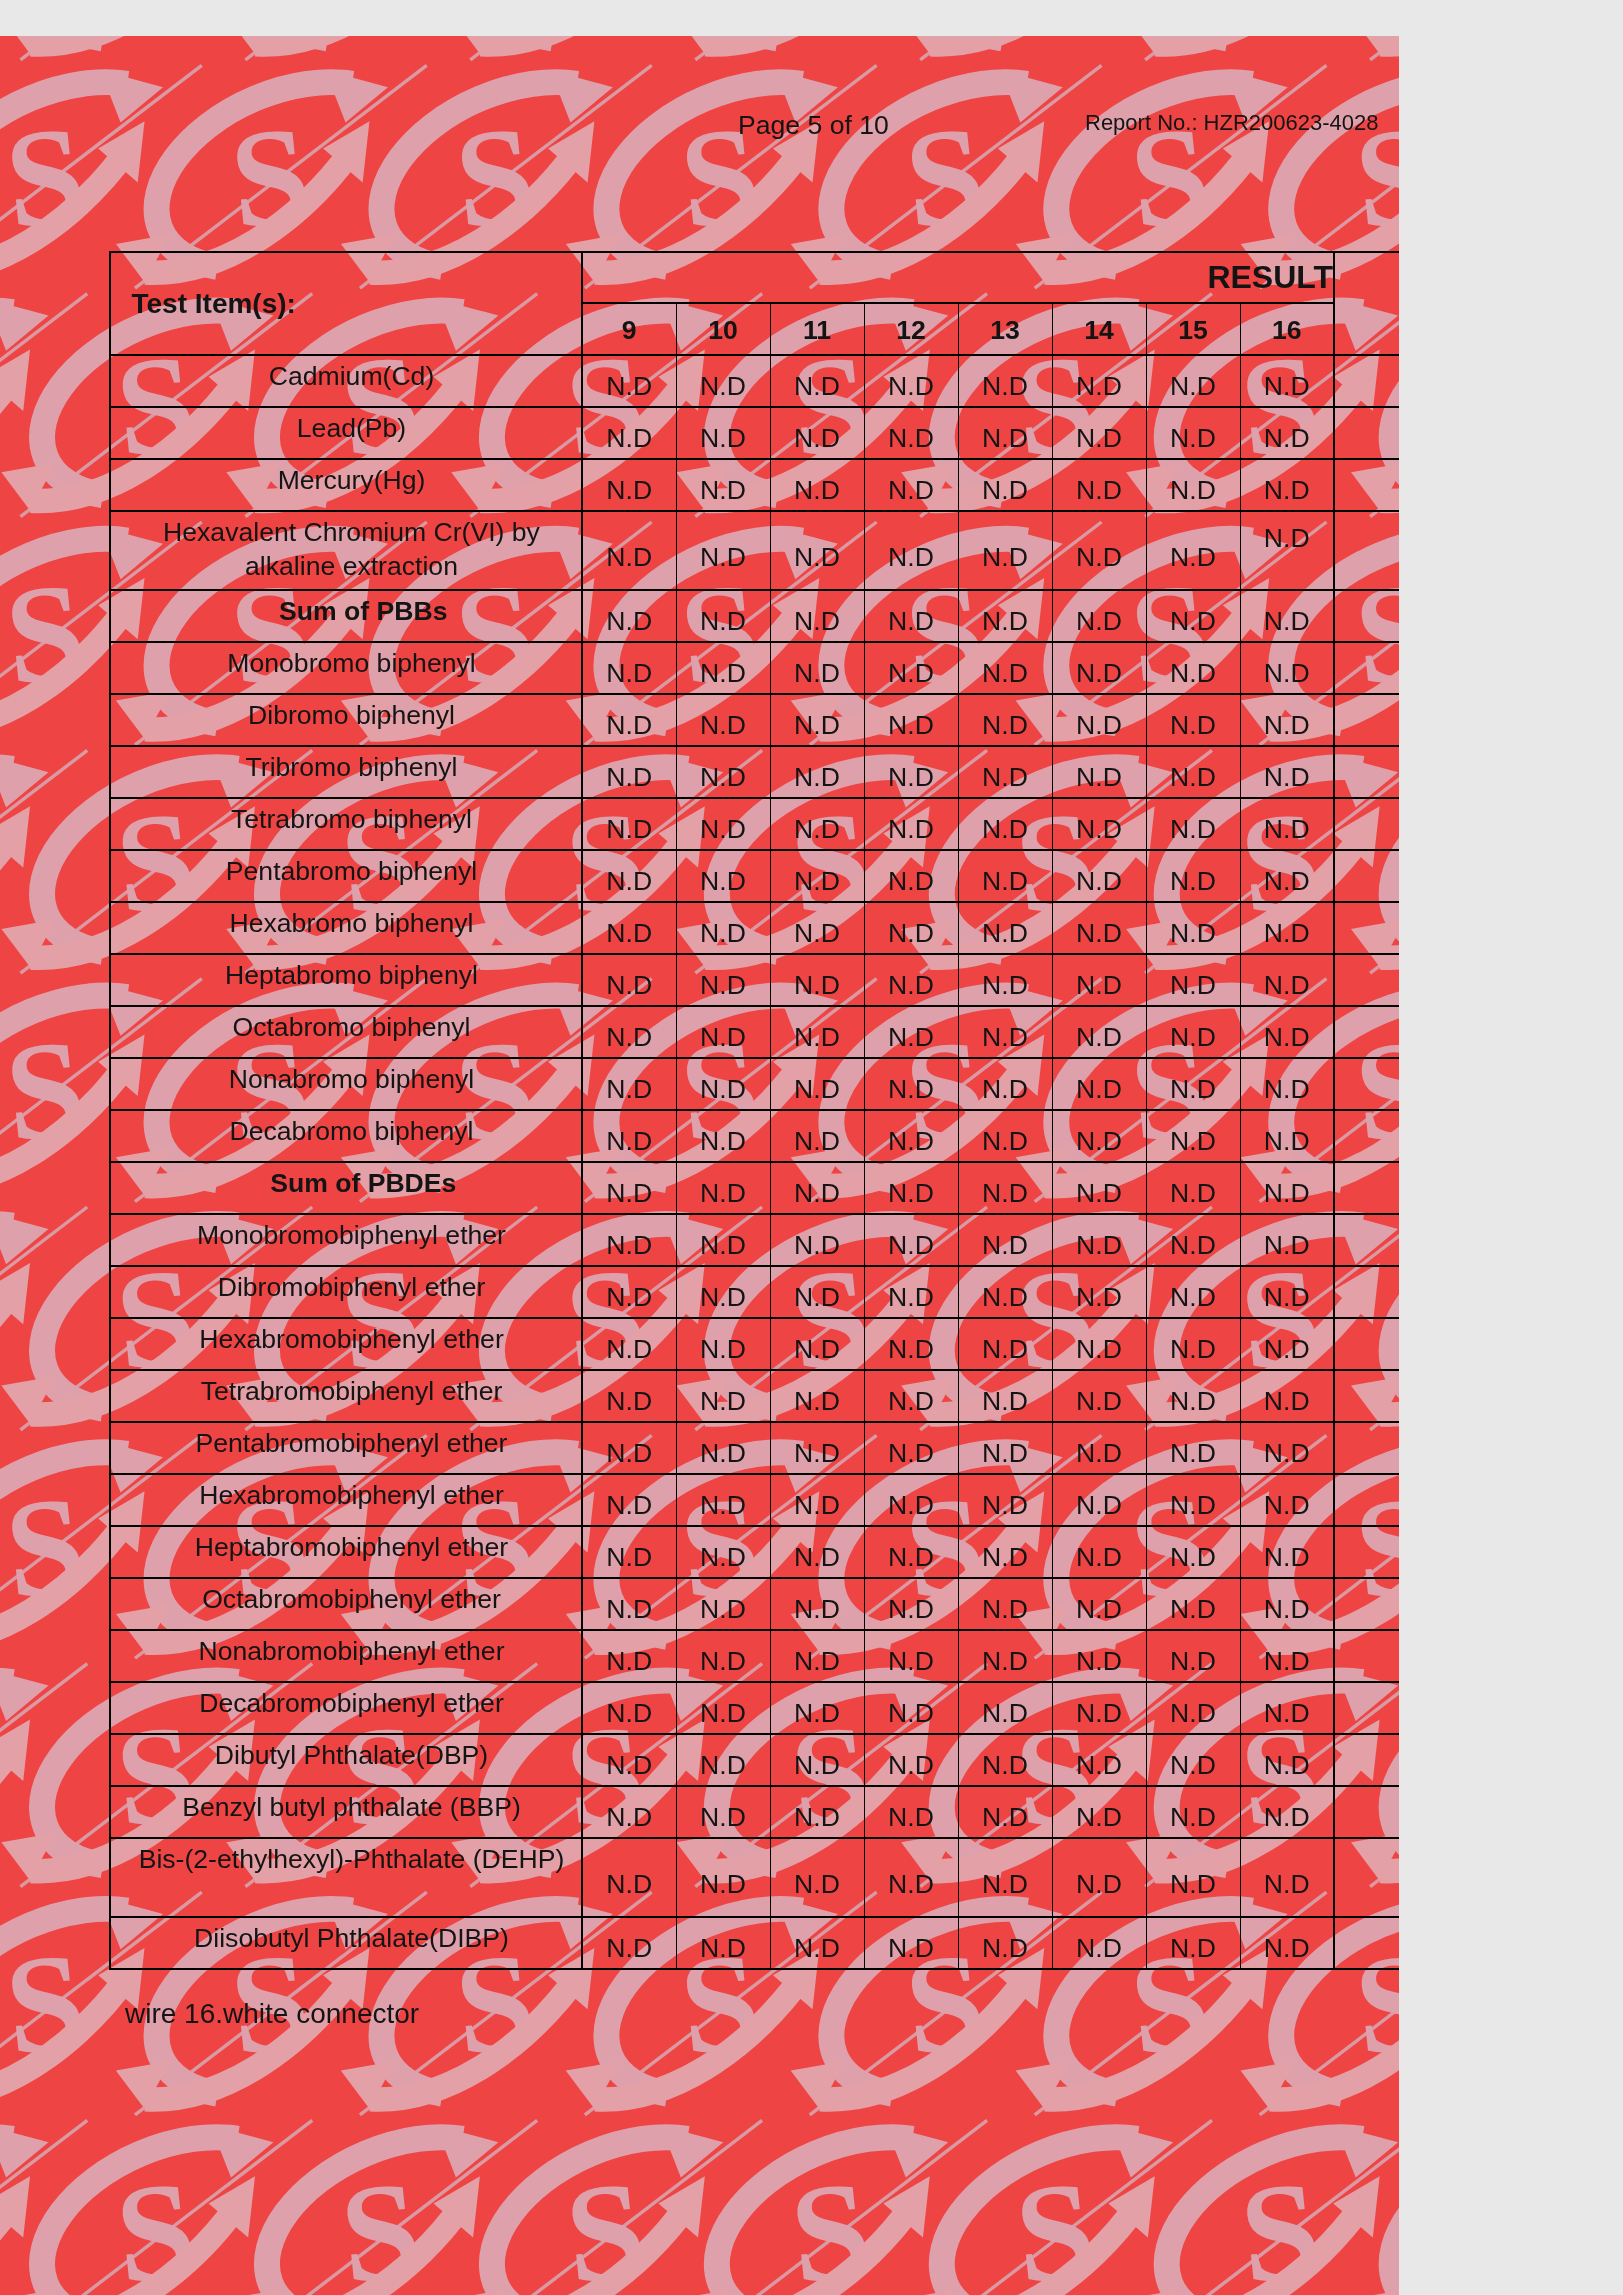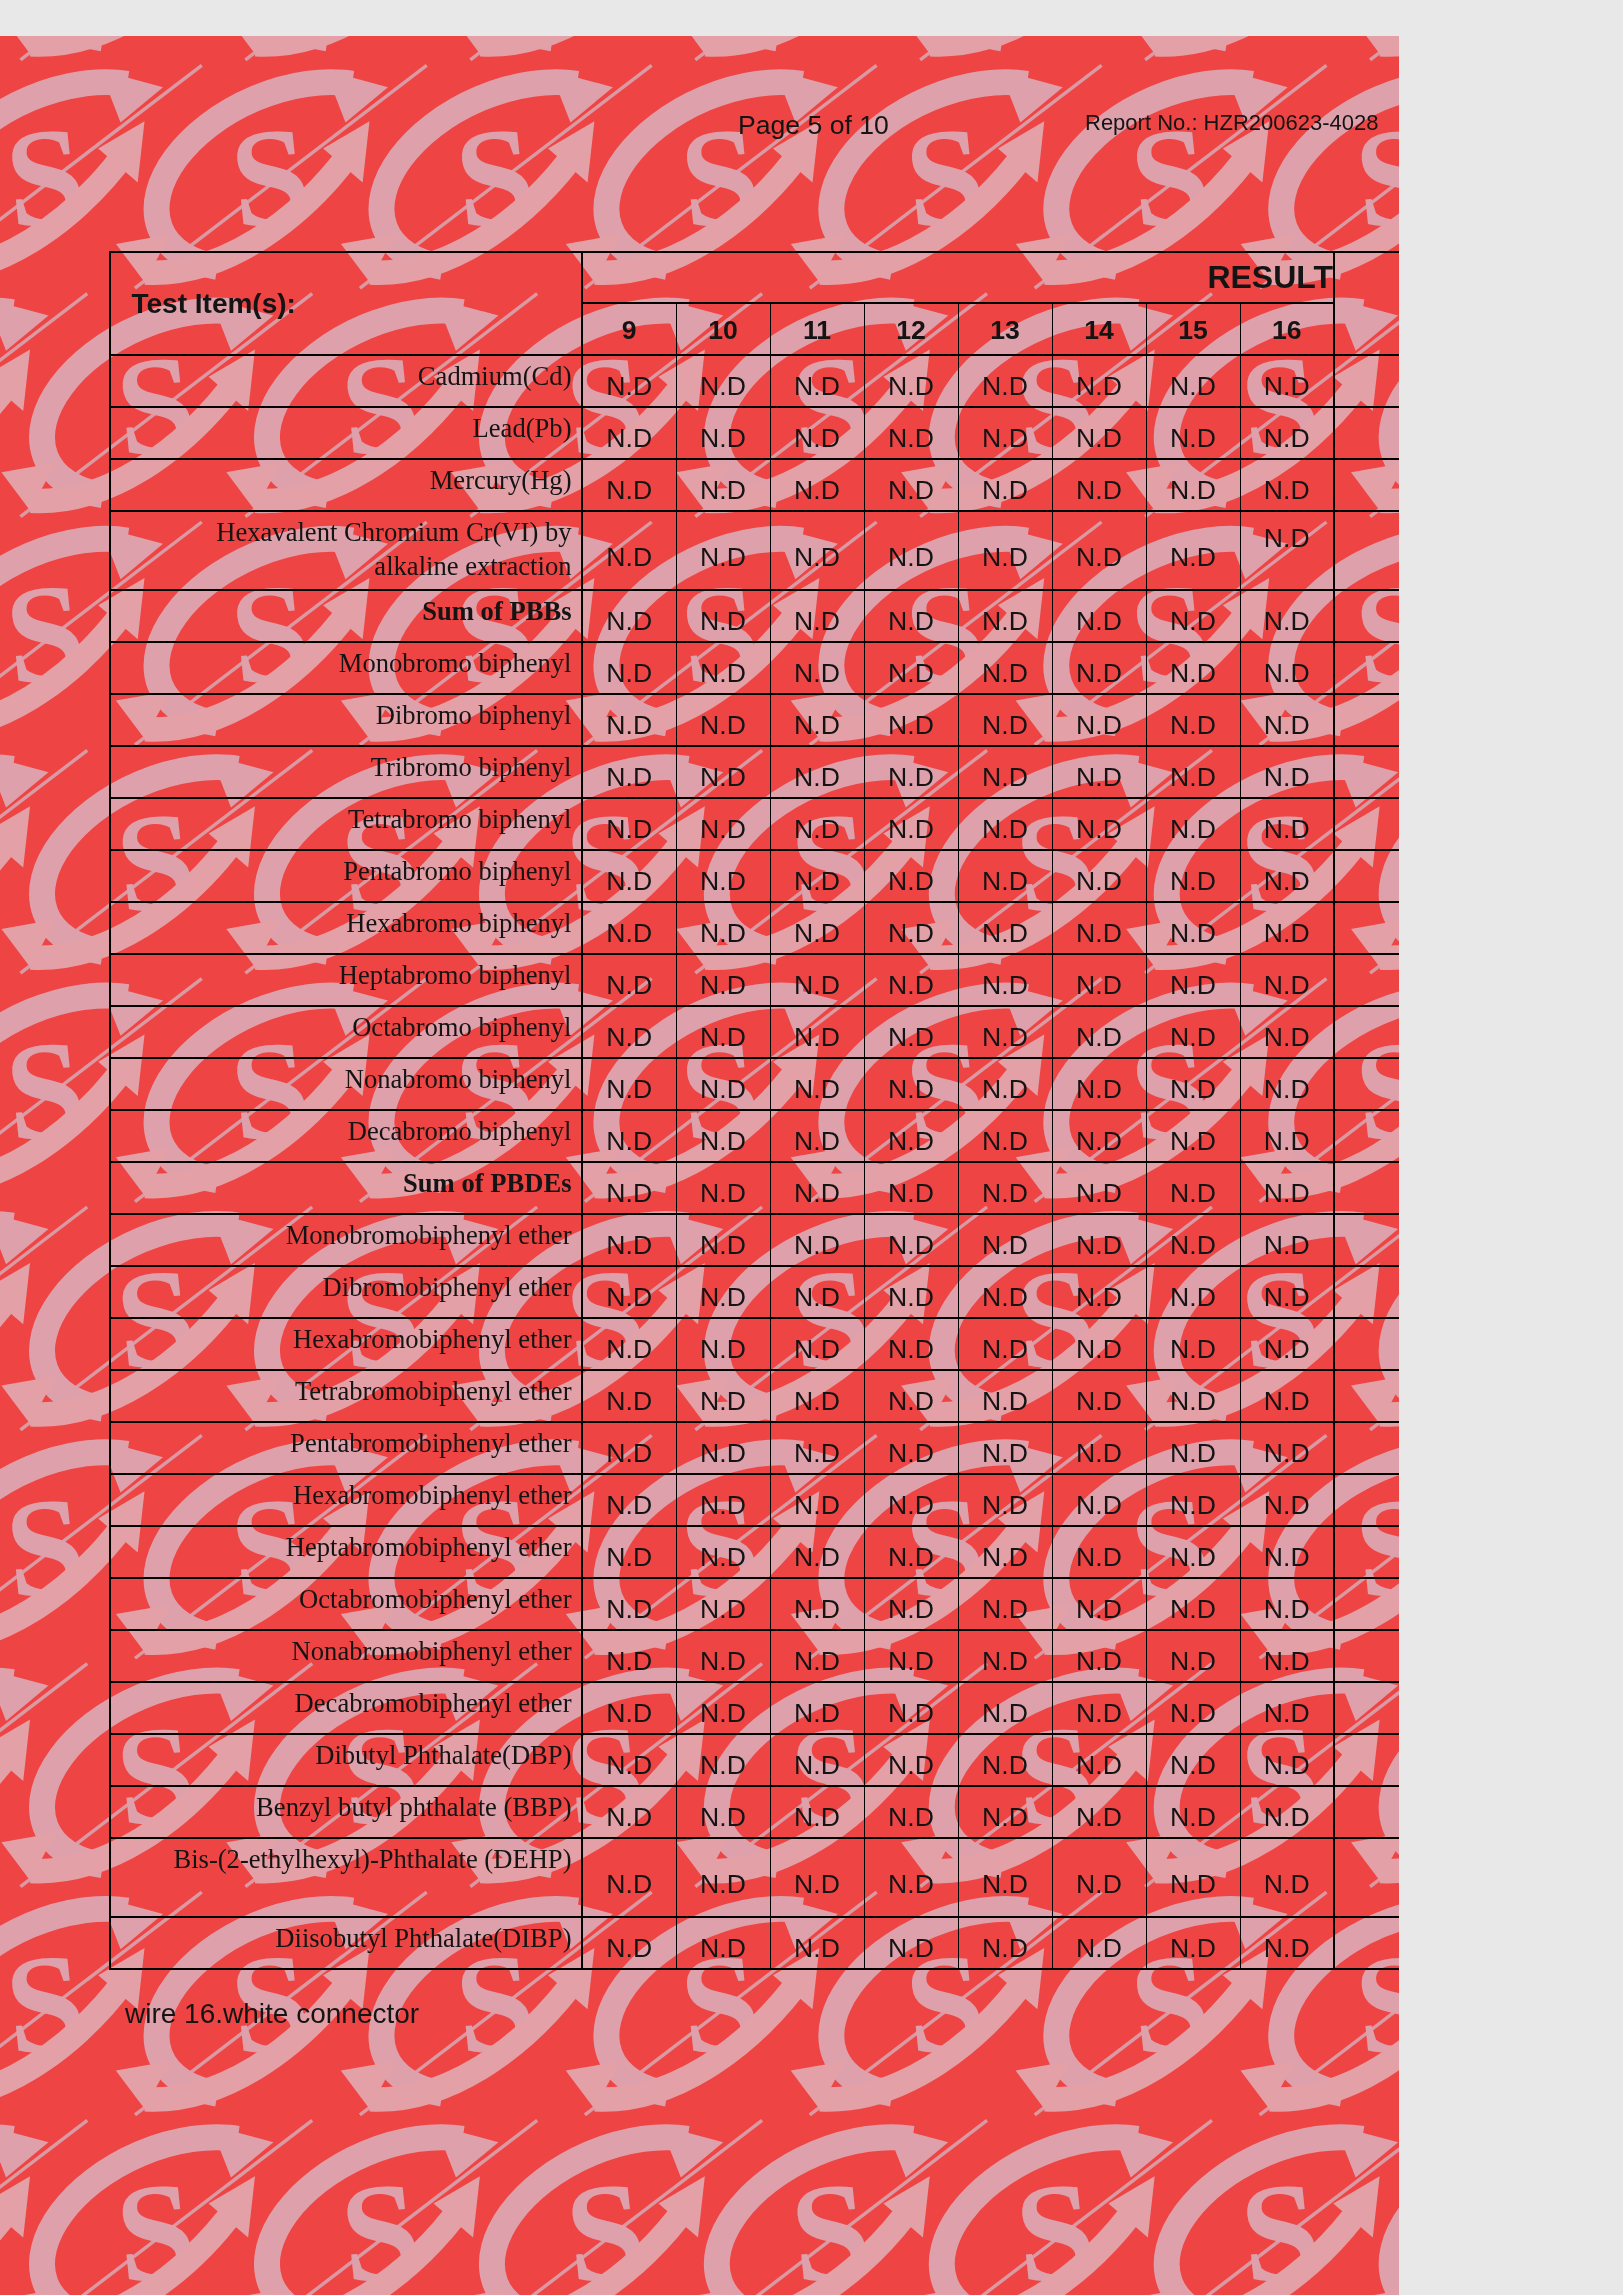--- a/index.html
+++ b/index.html
@@ -39,22 +39,22 @@
   }
   tr.h2 th {
     text-align:center; vertical-align:bottom; padding-bottom:8.2px;
     font-size:26.6px; font-weight:bold; border-bottom-width:2.7px;
   }
 
   tr.data { height:52px; }
   tr.data.tall { height:79px; }
   tr.data td { border-top-width:2px; font-size:26.6px; }
   tr.data td.item {
-    text-align:right; vertical-align:top;
-    padding:3.4px 9.5px 0 20.5px; line-height:34px; border-right-width:2px;font-family:Liberation Serif, serif;
+    text-align:center; vertical-align:top;
+    padding:3.4px 9.5px 0 20.5px; line-height:34px; border-right-width:2px;
   }
   tr.data td.item.bold { font-weight:bold;padding-left:44px; }
   tr.data td.val, tr.data td.mdl {
     text-align:center; vertical-align:bottom; padding-bottom:4.1px;
   }
   tr.data td.mdl { border-left-width:2px; }
   tr.data.tall td.val, tr.data.tall td.mdl { padding-bottom:16.4px; }
   tr.data td.raised { vertical-align:top; padding-top:11px; }
 
   .footnote {

